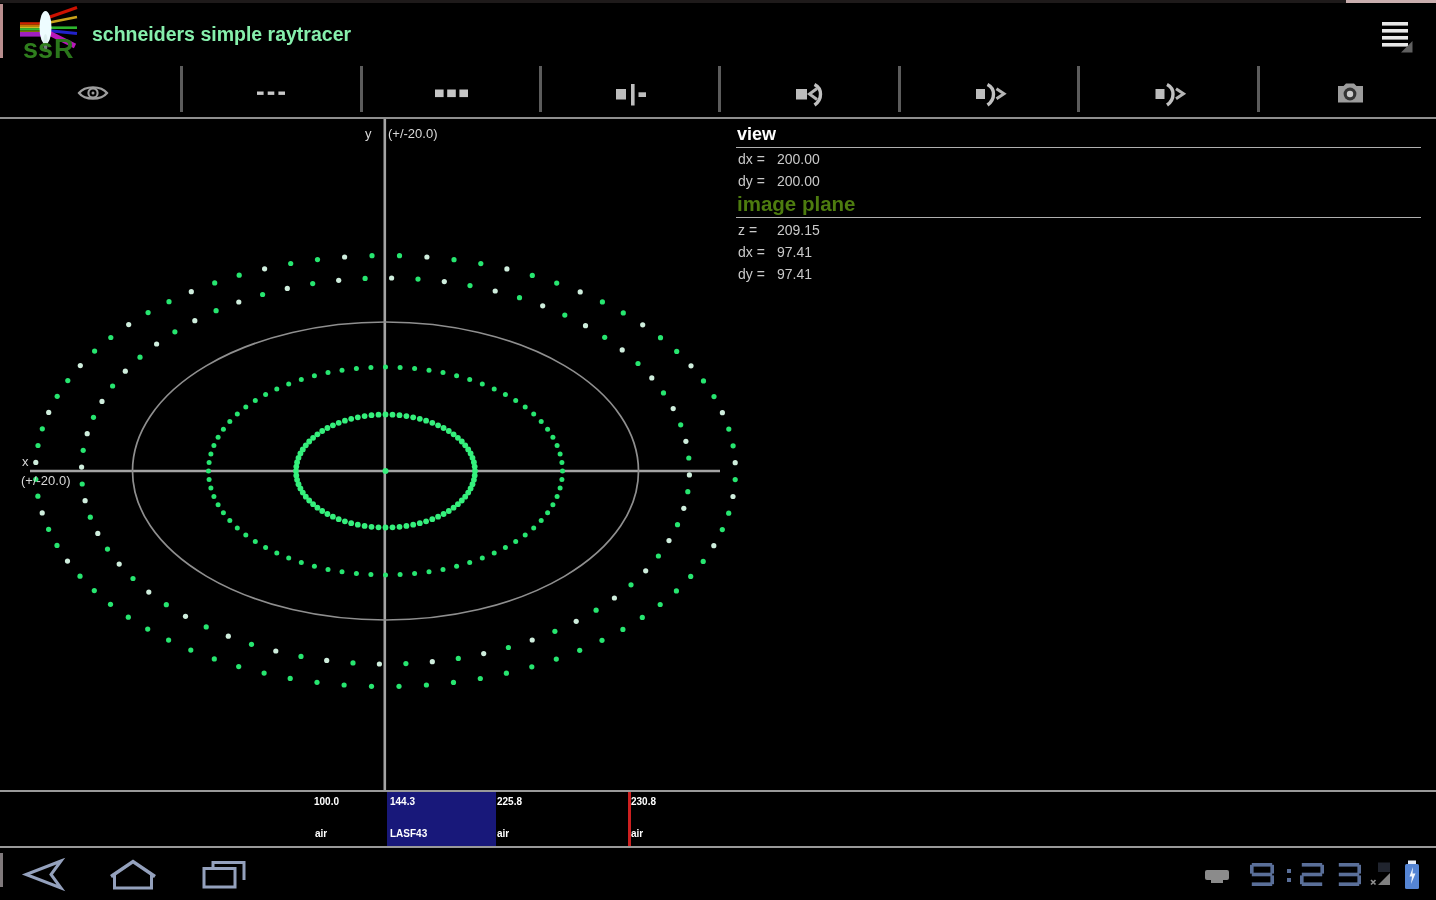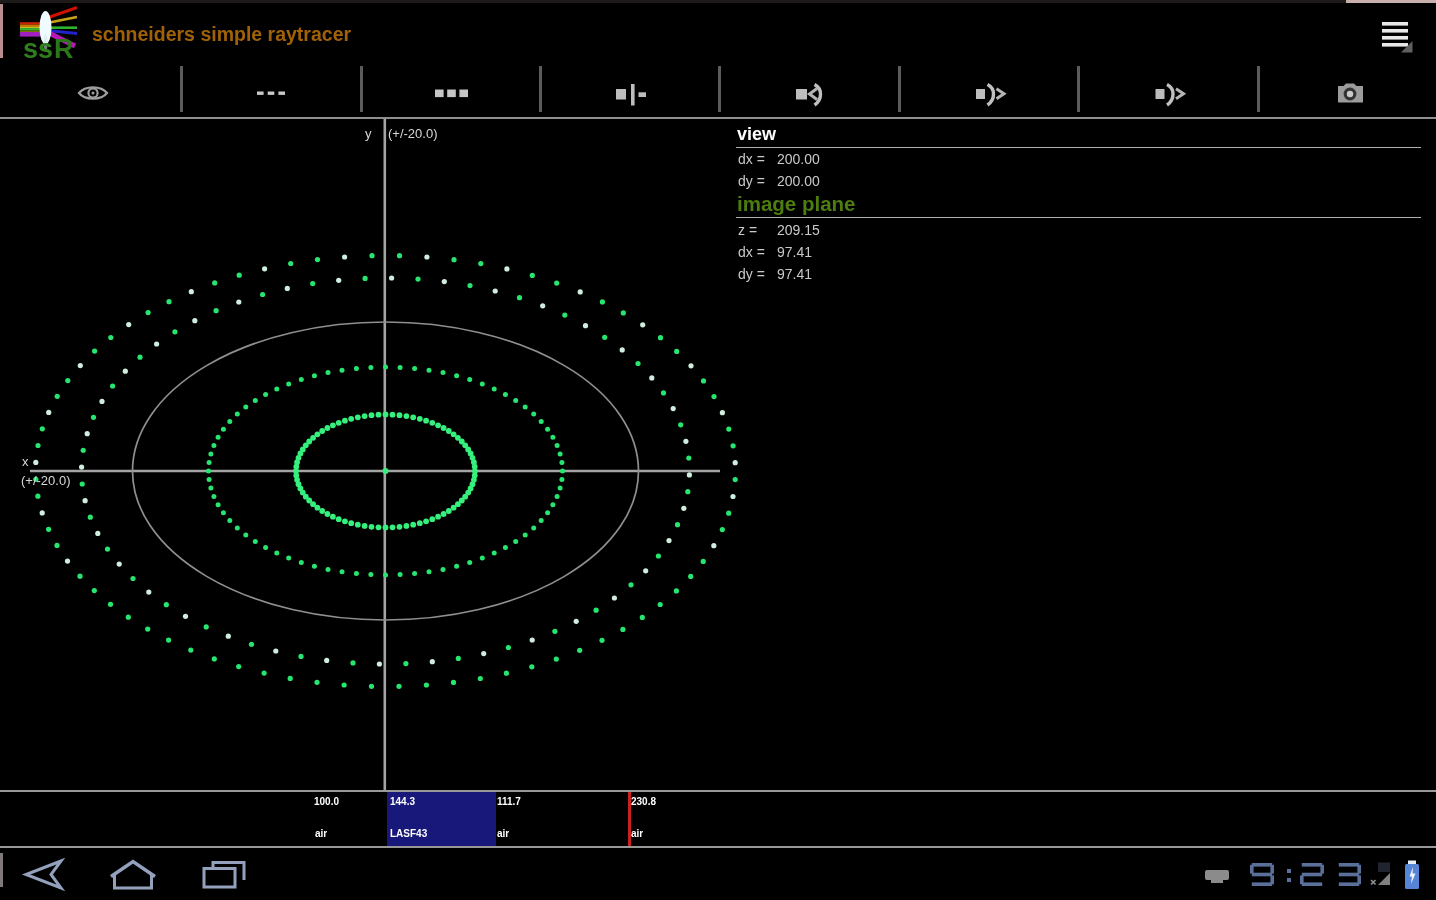--- a/index.html
+++ b/index.html
@@ -25,21 +25,21 @@
  <line x1="29" y1="18" x2="59" y2="12" stroke="#c8a21a" stroke-width="2.6"></line>
  <rect x="29" y="21.4" width="30" height="2.6" fill="#2db52d"></rect>
  <line x1="29" y1="25.5" x2="59" y2="28.5" stroke="#2222cc" stroke-width="2.8"></line>
  <line x1="29" y1="27" x2="57" y2="41" stroke="#b818b8" stroke-width="5"></line>
  <ellipse cx="27.5" cy="22.5" rx="6" ry="16.5" fill="#eefcff"></ellipse>
  <ellipse cx="27.5" cy="38" rx="2.2" ry="9" fill="#cfe4e2" opacity="0.55"></ellipse>
  <text x="5" y="53" font-size="27" font-weight="bold" fill="#2f7e1d" font-family="Liberation Sans">ss</text>
  <text x="36" y="53" font-size="27" font-weight="bold" fill="#2a761b" font-family="Liberation Sans">R</text>
 </svg>
 
-<div class="abs" style="left:92px;top:23px;color:#a16207;font-size:19.5px;font-weight:600;letter-spacing:0px">schneiders simple raytracer</div>
+<div class="abs" style="left:92px;top:23px;color:#86efac;font-size:19.5px;font-weight:600;letter-spacing:0px">schneiders simple raytracer</div>
 
 <svg class="abs" style="left:1380px;top:20px" width="34" height="34" viewBox="0 0 34 34">
  <g fill="#e8e8e8">
   <rect x="2" y="2" width="26" height="3.6"></rect>
   <rect x="2" y="9" width="26" height="3.6"></rect>
   <rect x="2" y="16" width="26" height="3.6"></rect>
   <rect x="2" y="23" width="26" height="3.6"></rect>
  </g>
  <path d="M21,32.5 L32.5,32.5 L32.5,21 Z" fill="#606060"></path>
 </svg>
@@ -438,21 +438,21 @@
 <div class="row" style="left:738px;top:244px">dx =</div>
 <div class="row" style="left:777px;top:244px">97.41</div>
 <div class="row" style="left:738px;top:266px">dy =</div>
 <div class="row" style="left:777px;top:266px">97.41</div>
 
 <div class="abs" style="left:0;top:790px;width:1436px;height:2px;background:#999"></div>
 <div class="abs" style="left:387px;top:792px;width:109px;height:54px;background:#18187a"></div>
 <div class="abs" style="left:628px;top:792px;width:2.6px;height:54px;background:#cc2020"></div>
 <div class="btxt" style="left:314px;top:795.5px">100.0</div>
 <div class="btxt" style="left:390px;top:795.5px">144.3</div>
-<div class="btxt" style="left:497px;top:795.5px">111.7</div>
+<div class="btxt" style="left:497px;top:795.5px">225.8</div>
 <div class="btxt" style="left:631px;top:795.5px">230.8</div>
 <div class="btxt" style="left:315px;top:828px">air</div>
 <div class="btxt" style="left:390px;top:828px">LASF43</div>
 <div class="btxt" style="left:497px;top:828px">air</div>
 <div class="btxt" style="left:631px;top:828px">air</div>
 <div class="abs" style="left:0;top:845.5px;width:1436px;height:2px;background:#999"></div>
 
 <div class="abs" style="left:0;top:853px;width:3px;height:34px;background:#7f797b"></div>
 <svg class="abs" style="left:0;top:855px" width="260" height="40" viewBox="0 0 260 40">
  <g fill="none" stroke="#94a1bd" stroke-width="3" stroke-linejoin="miter">

